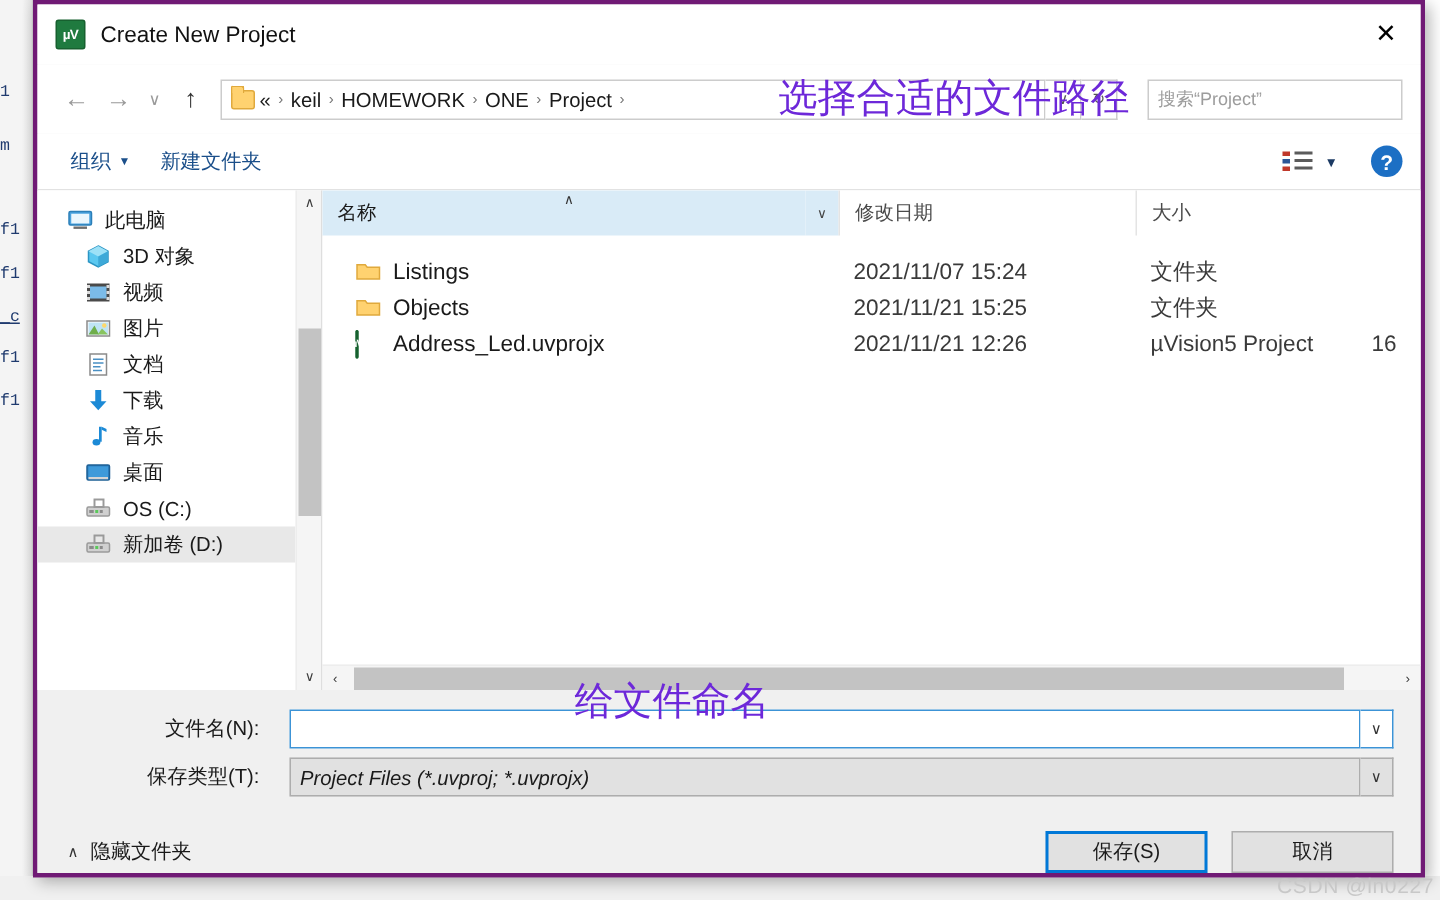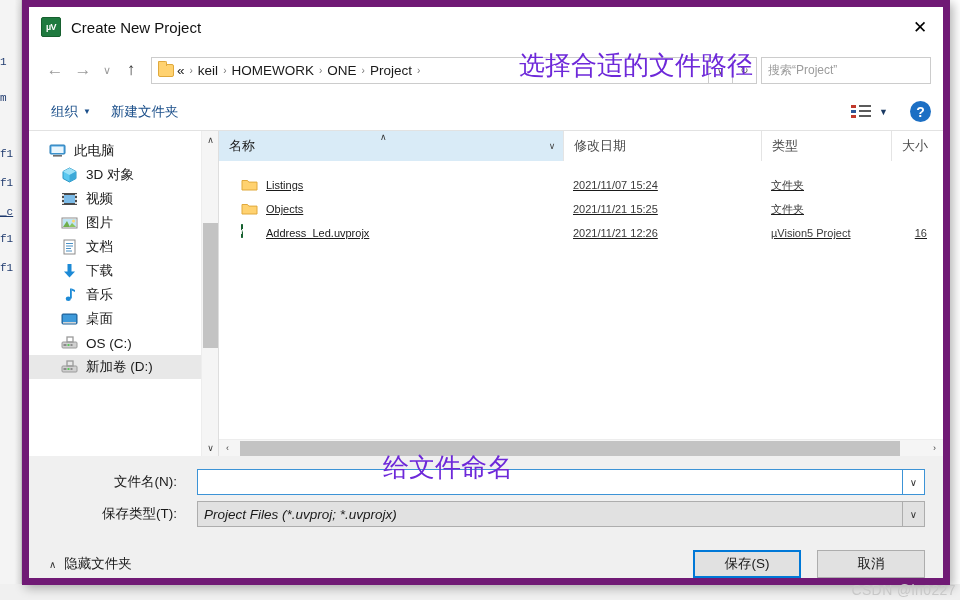--- a/index.html
+++ b/index.html
@@ -28,21 +28,21 @@
   }
   #bg-bottom-bar {
     position: absolute; left: 0; bottom: 0; width: 960px; height: 16px;
     background: #f0f0f0;
   }
 
   
   #dialog {
     position: absolute; left: 22px; top: 0; width: 928px; height: 585px;
     background: #f0f0f0;
-    border: 7px solid #701a75;
+    border: 3px solid #701a75;
     box-shadow: 3px 3px 10px rgba(0,0,0,0.30);
     display: flex; flex-direction: column;
   }
 
   
   #titlebar {
     height: 40px; background: #ffffff; flex: 0 0 40px;
     display: flex; align-items: center; position: relative;
   }
   #app-icon {
@@ -97,21 +97,21 @@
     cursor: pointer;
   }
   .crumb-sep { font-size: 10px; color: #777; padding: 0 2px; }
   #addr-dropdown, #addr-refresh {
     width: 24px; height: 27px; border: 1px solid #cccccc; border-left: none;
     background: #fff; display: flex; align-items: center; justify-content: center;
     font-size: 10px; color: #555; cursor: pointer; flex: 0 0 24px;
   }
   #searchbox {
     width: 170px; height: 27px; border: 1px solid #cccccc; background: #fff;
-    margin-left: 4px; display: flex; align-items: center; padding: 0 6px;
+    margin-left: 20px; display: flex; align-items: center; padding: 0 6px;
     flex: 0 0 170px;
   }
   #searchbox span {
     font-size: 12px; color: #9c9c9c; white-space: nowrap; overflow: hidden;
   }
 
   
   #toolbar {
     height: 38px; flex: 0 0 38px; background: #ffffff;
     border-bottom: 1px solid #e2e2e2;
@@ -190,22 +190,22 @@
   .col.sorted { background: #d9ebf7; color: #1a1a1a; }
   #sort-arrow {
     position: absolute; left: 50%; top: 1px; font-size: 9px; color: #333;
   }
   .col-drop {
     width: 22px; display: flex; align-items: center; justify-content: center;
     font-size: 9px; color: #444; background: #d9ebf7; cursor: pointer;
   }
   #file-rows { flex: 1 1 auto; overflow: hidden; background: #fff; }
   .file-row {
-    height: 24px; display: flex; align-items: center; font-size: 11px;
-    color: #1a1a1a; cursor: pointer; text-decoration: underline;
+    height: 24px; display: flex; align-items: center; font-size: 15px;
+    color: #1a1a1a; cursor: pointer;
   }
   .fr-name { display: flex; align-items: center; padding-left: 22px; }
   .fr-date { color: #3a3a3a; padding-left: 10px; }
   .fr-type { color: #3a3a3a; padding-left: 10px; }
   .fr-size { color: #3a3a3a; text-align: right; padding-right: 16px; }
   .file-ico { width: 17px; height: 16px; margin-right: 8px; flex: 0 0 17px;
               position: relative; }
   .uv-ico {
     width: 15px; height: 15px; background: #1f7a3f; border: 1px solid #17602f;
     border-radius: 2px; position: relative;
@@ -510,23 +510,20 @@
     <div id="filelist-wrap">
 
       <div id="col-header">
         <div class="col sorted" style="width:322px;flex:0 0 322px;">
           <span id="sort-arrow">∧</span>
           <span>名称</span>
         </div>
         <div class="col-drop">∨</div>
         <div class="col" style="width:198px;flex:0 0 198px;">
           <span>修改日期</span>
-        </div>
-        <div class="col" style="width:130px;flex:0 0 130px;">
-          <span>类型</span>
         </div>
         <div class="col" style="flex:1 1 auto;">
           <span>大小</span>
         </div>
       </div>
 
       <div id="file-rows">
 
         <div class="file-row" style="margin-top:12px;">
           <div class="fr-name" style="width:344px;flex:0 0 344px;">

